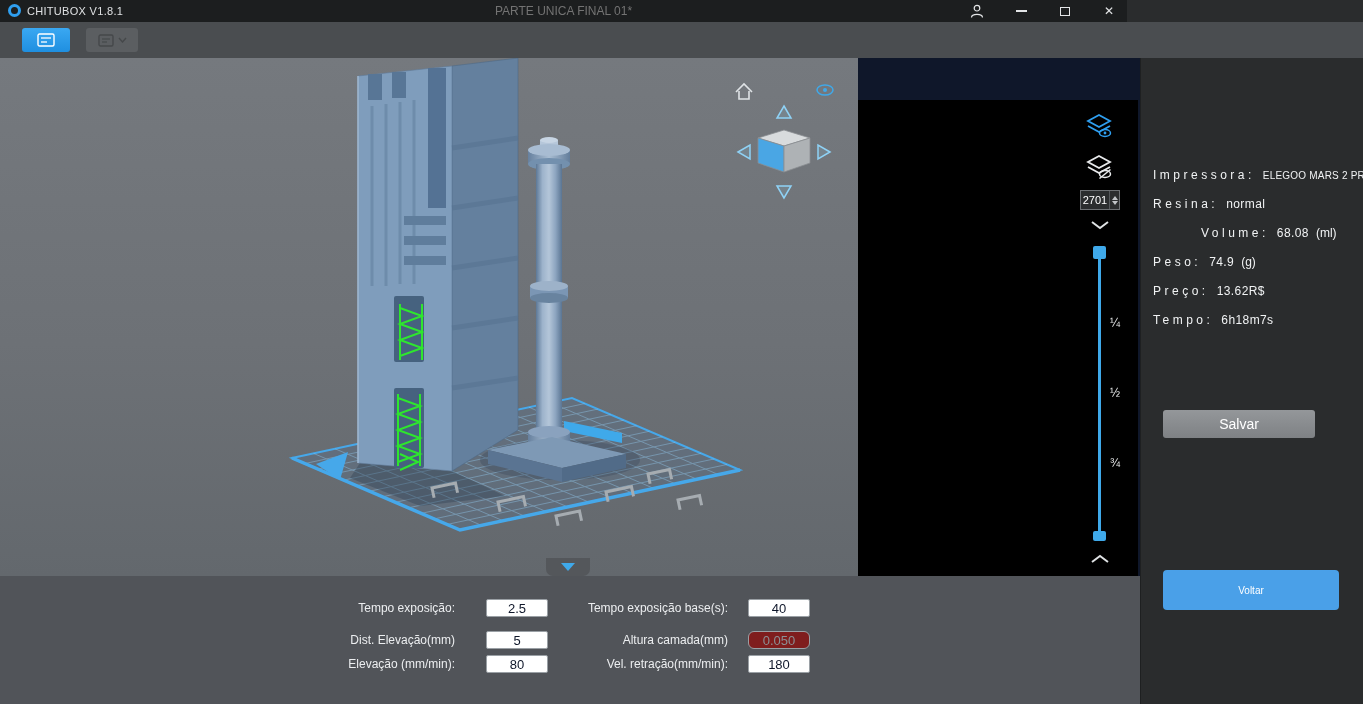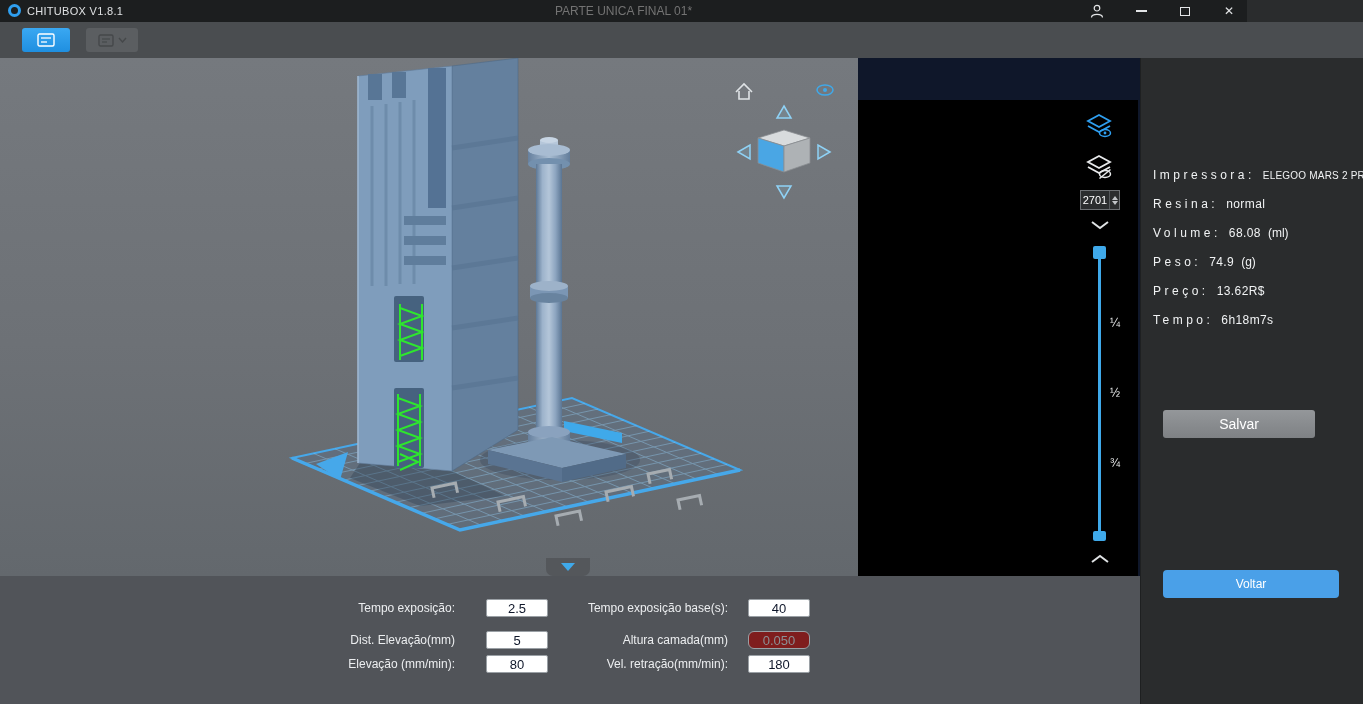--- a/index.html
+++ b/index.html
@@ -1,20 +1,20 @@
 <!DOCTYPE html>
 <html><head>
 <meta charset="utf-8">
 <style>
   * { margin:0; padding:0; box-sizing:border-box; }
   html,body { width:1363px; height:704px; overflow:hidden; }
   body { font-family:"Liberation Sans", sans-serif; background:#2a2c2d; position:relative; user-select:none; }
 
   
-  .titlebar { position:absolute; left:0; top:0; width:1247px; height:22px; background:#1c1e1f; color:#dfe1e3; }
+  .titlebar { position:absolute; left:0; top:0; width:1127px; height:22px; background:#1c1e1f; color:#dfe1e3; }
   .logo { position:absolute; left:8px; top:4px; width:13px; height:13px; border:3px solid #2f9ff0; border-radius:50%; }
   .app-name { position:absolute; left:27px; top:5px; font-size:11px; letter-spacing:.3px; }
   .doc-title { position:absolute; left:50%; top:4px; transform:translateX(-50%); font-size:12px; color:#737373; }
   .win-controls { position:absolute; right:10px; top:0; height:22px; display:flex; align-items:center; gap:28px; }
   .win-btn { width:16px; height:16px; display:flex; align-items:center; justify-content:center; color:#e3e5e7; font-size:12px; cursor:pointer; }
   .min-glyph { width:11px; height:2px; background:#e3e5e7; }
   .max-glyph { width:10px; height:9px; border:1.5px solid #e3e5e7; }
 
   
   .toolbar { position:absolute; left:0; top:22px; width:1363px; height:36px; background:#4a4d50; }
@@ -48,22 +48,22 @@
 
   
   .sidebar { position:absolute; left:1140px; top:58px; width:223px; height:646px; background:#2a2c2d; border-left:1px solid #1e2021; }
   .info-row { position:absolute; left:12px; display:flex; align-items:baseline; white-space:nowrap; color:#f1f3f4; }
   .info-label { font-size:12px; letter-spacing:3.5px;text-align:right; }
   .info-value { font-size:12px; margin-left:8px; letter-spacing:.4px; }
   .info-unit { font-size:12px; margin-left:7px; }
   .info-row.small-val .info-value { font-size:10px; letter-spacing:.2px; }
   .btn-save { position:absolute; left:22px; top:352px; width:152px; height:28px; background:linear-gradient(#94979a,#7e8184);
               border:none; border-radius:3px; color:#fff; font-size:14px; font-family:inherit; cursor:pointer; }
-  .btn-back { position:absolute; left:22px; top:512px; width:176px; height:28px; background:#4aa0e8;
-              border:none; border-radius:4px; color:#fff; font-size:12px; font-family:inherit; cursor:pointer; }
+  .btn-back { position:absolute; left:22px; top:512px; width:176px; height:40px; background:#4aa0e8;
+              border:none; border-radius:4px; color:#fff; font-size:10px; font-family:inherit; cursor:pointer; }
 
   
   .bottom-panel { position:absolute; left:0; top:576px; width:1140px; height:128px; background:#515459; }
   .bp-label { position:absolute; width:180px; text-align:right; color:#eceef0; font-size:12px; line-height:18px; }
   .bp-label.col-l { left:275px; }
   .bp-label.col-r { left:548px; }
   .bp-input { position:absolute; width:62px; height:18px; background:#fff; border:1px solid #9aa0a5; border-radius:2px;
               text-align:center; font-size:13px; color:#0f172a; font-family:inherit; }
   .bp-input.col-l { left:486px; }
   .bp-input.col-r { left:748px; }
@@ -321,21 +321,21 @@
 
 <div class="sidebar">
   <div class="info-row small-val" style="top:110px;">
     <span class="info-label">Impressora:</span>
     <span class="info-value">ELEGOO MARS 2 PRO</span>
   </div>
   <div class="info-row" style="top:139px;">
     <span class="info-label">Resina:</span>
     <span class="info-value">normal</span>
   </div>
-  <div class="info-row" style="top:168px;">
+  <div class="info-row" style="top:168px;margin-left:48px;">
     <span class="info-label">Volume:</span>
     <span class="info-value">68.08</span>
     <span class="info-unit">(ml)</span>
   </div>
   <div class="info-row" style="top:197px;">
     <span class="info-label">Peso:</span>
     <span class="info-value">74.9</span>
     <span class="info-unit">(g)</span>
   </div>
   <div class="info-row" style="top:226px;">

